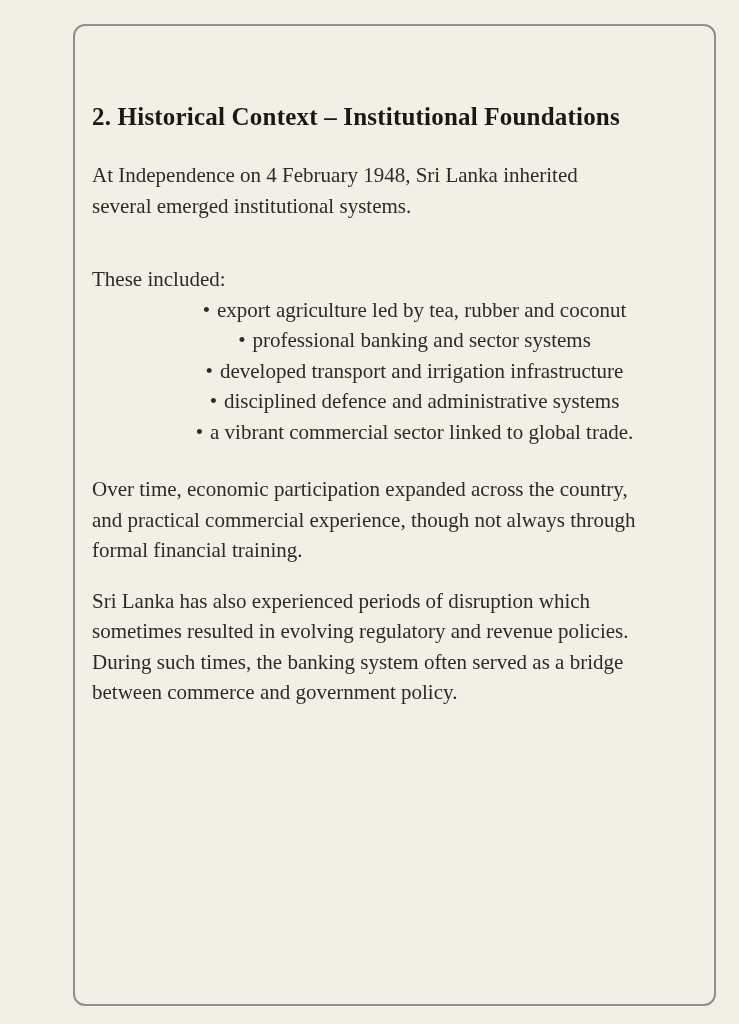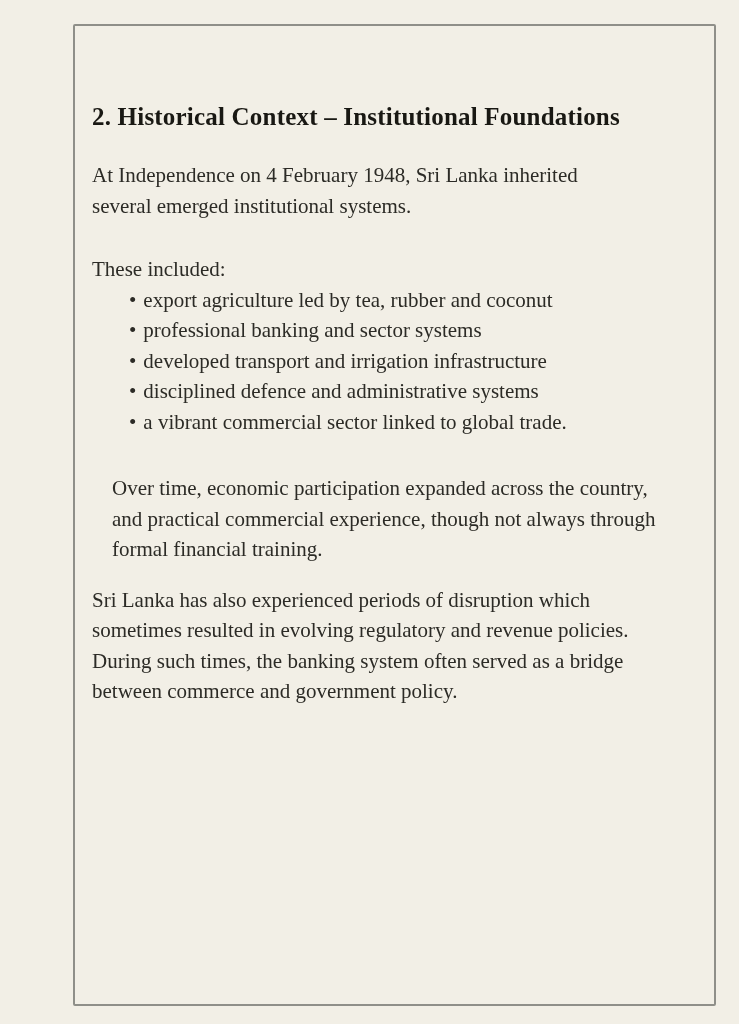--- a/index.html
+++ b/index.html
@@ -15,21 +15,21 @@
     overflow: hidden;
   }
   .frame {
     position: absolute;
     left: 73px;
     top: 24px;
     width: 643px;
     height: 982px;
     box-sizing: border-box;
     border: 2px solid #8f8f89;
-    border-radius: 2px;
+    border-radius: 12px;
     padding: 74px 14px 0 17px;
     background: #f2efe6;
   }
   .title {
     font-size: 25px;
     font-weight: bold;
     color: #191813;
     letter-spacing: 0.2px;
     line-height: 34px;
     margin: 0 0 26px 0;
@@ -40,36 +40,37 @@
     color: #2c2b26;
     line-height: 30.5px;
   }
   .para {
     margin: 0;
   }
   .para .line {
     display: block;
     white-space: nowrap;
   }
-  .para-intro   { margin-bottom: 33px; }
+  .para-intro   { margin-bottom: 43px; }
   .list-label   { margin: 0; white-space: nowrap; }
   .bullet-list  {
     list-style: none;
-    margin: 0 0 36px 0;
+    margin: 0 0 27px 0;
     padding: 0;
+    text-align: center;
   }
   .bullet-list li {
     padding-left: 37px;
     white-space: nowrap;
   }
   .bullet-glyph {
     display: inline-block;
     margin-right: 7px;
   }
-  .para-sme { margin-bottom: 20px; margin-left: 20px; }
+  .para-sme { margin-bottom: 20px; }
 </style>
 </head>
 <body>
 
 <div class="frame">
 
   <h1 class="title">2. Historical Context – Institutional Foundations</h1>
 
   <div class="body-text">
 

